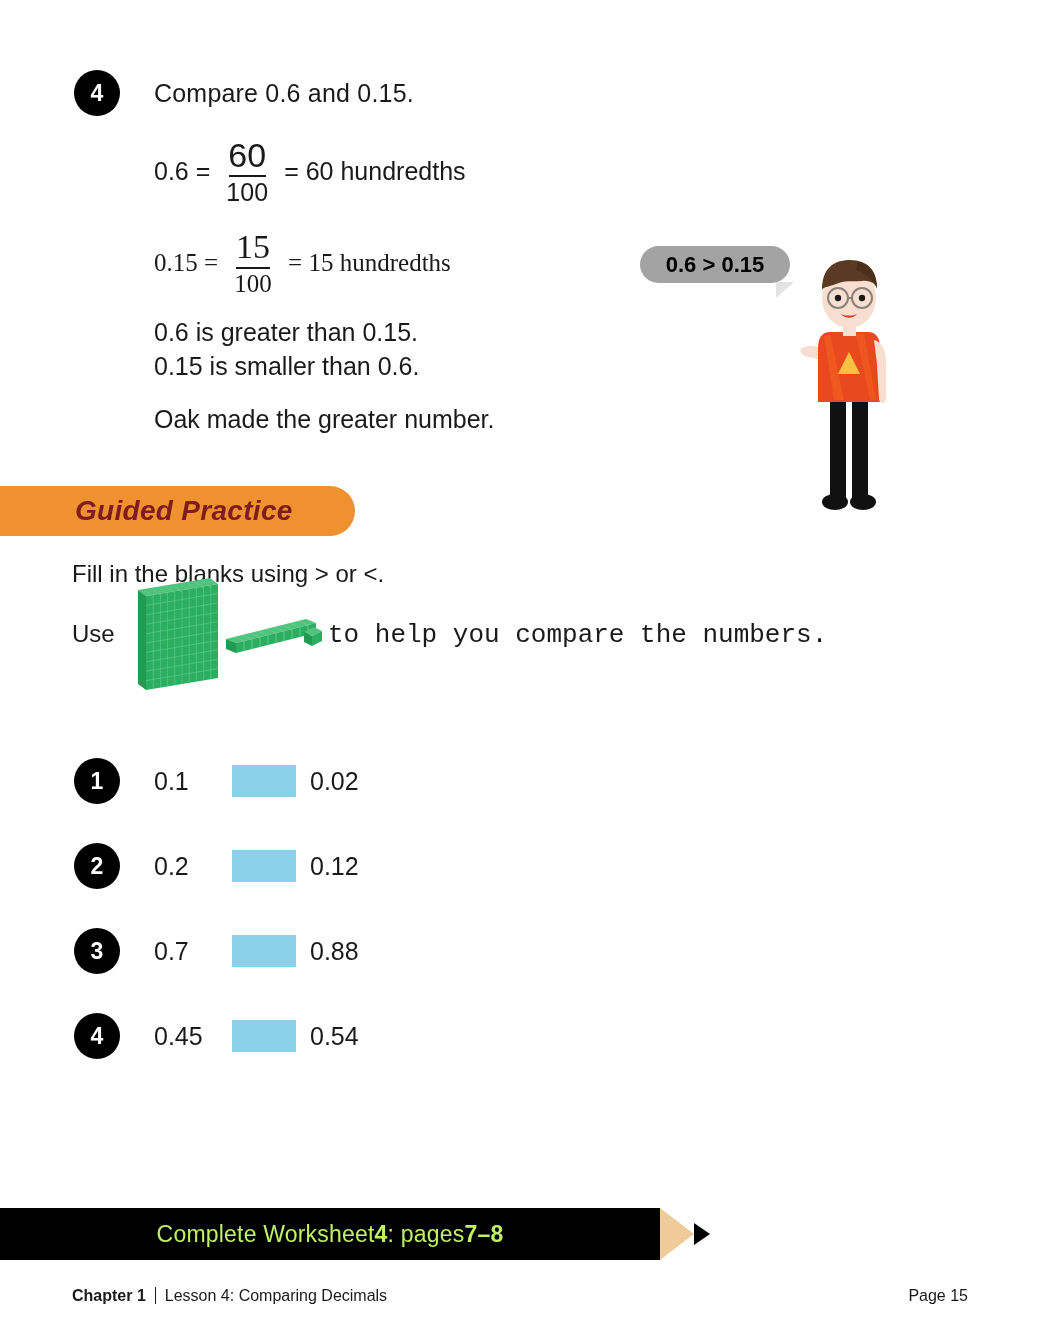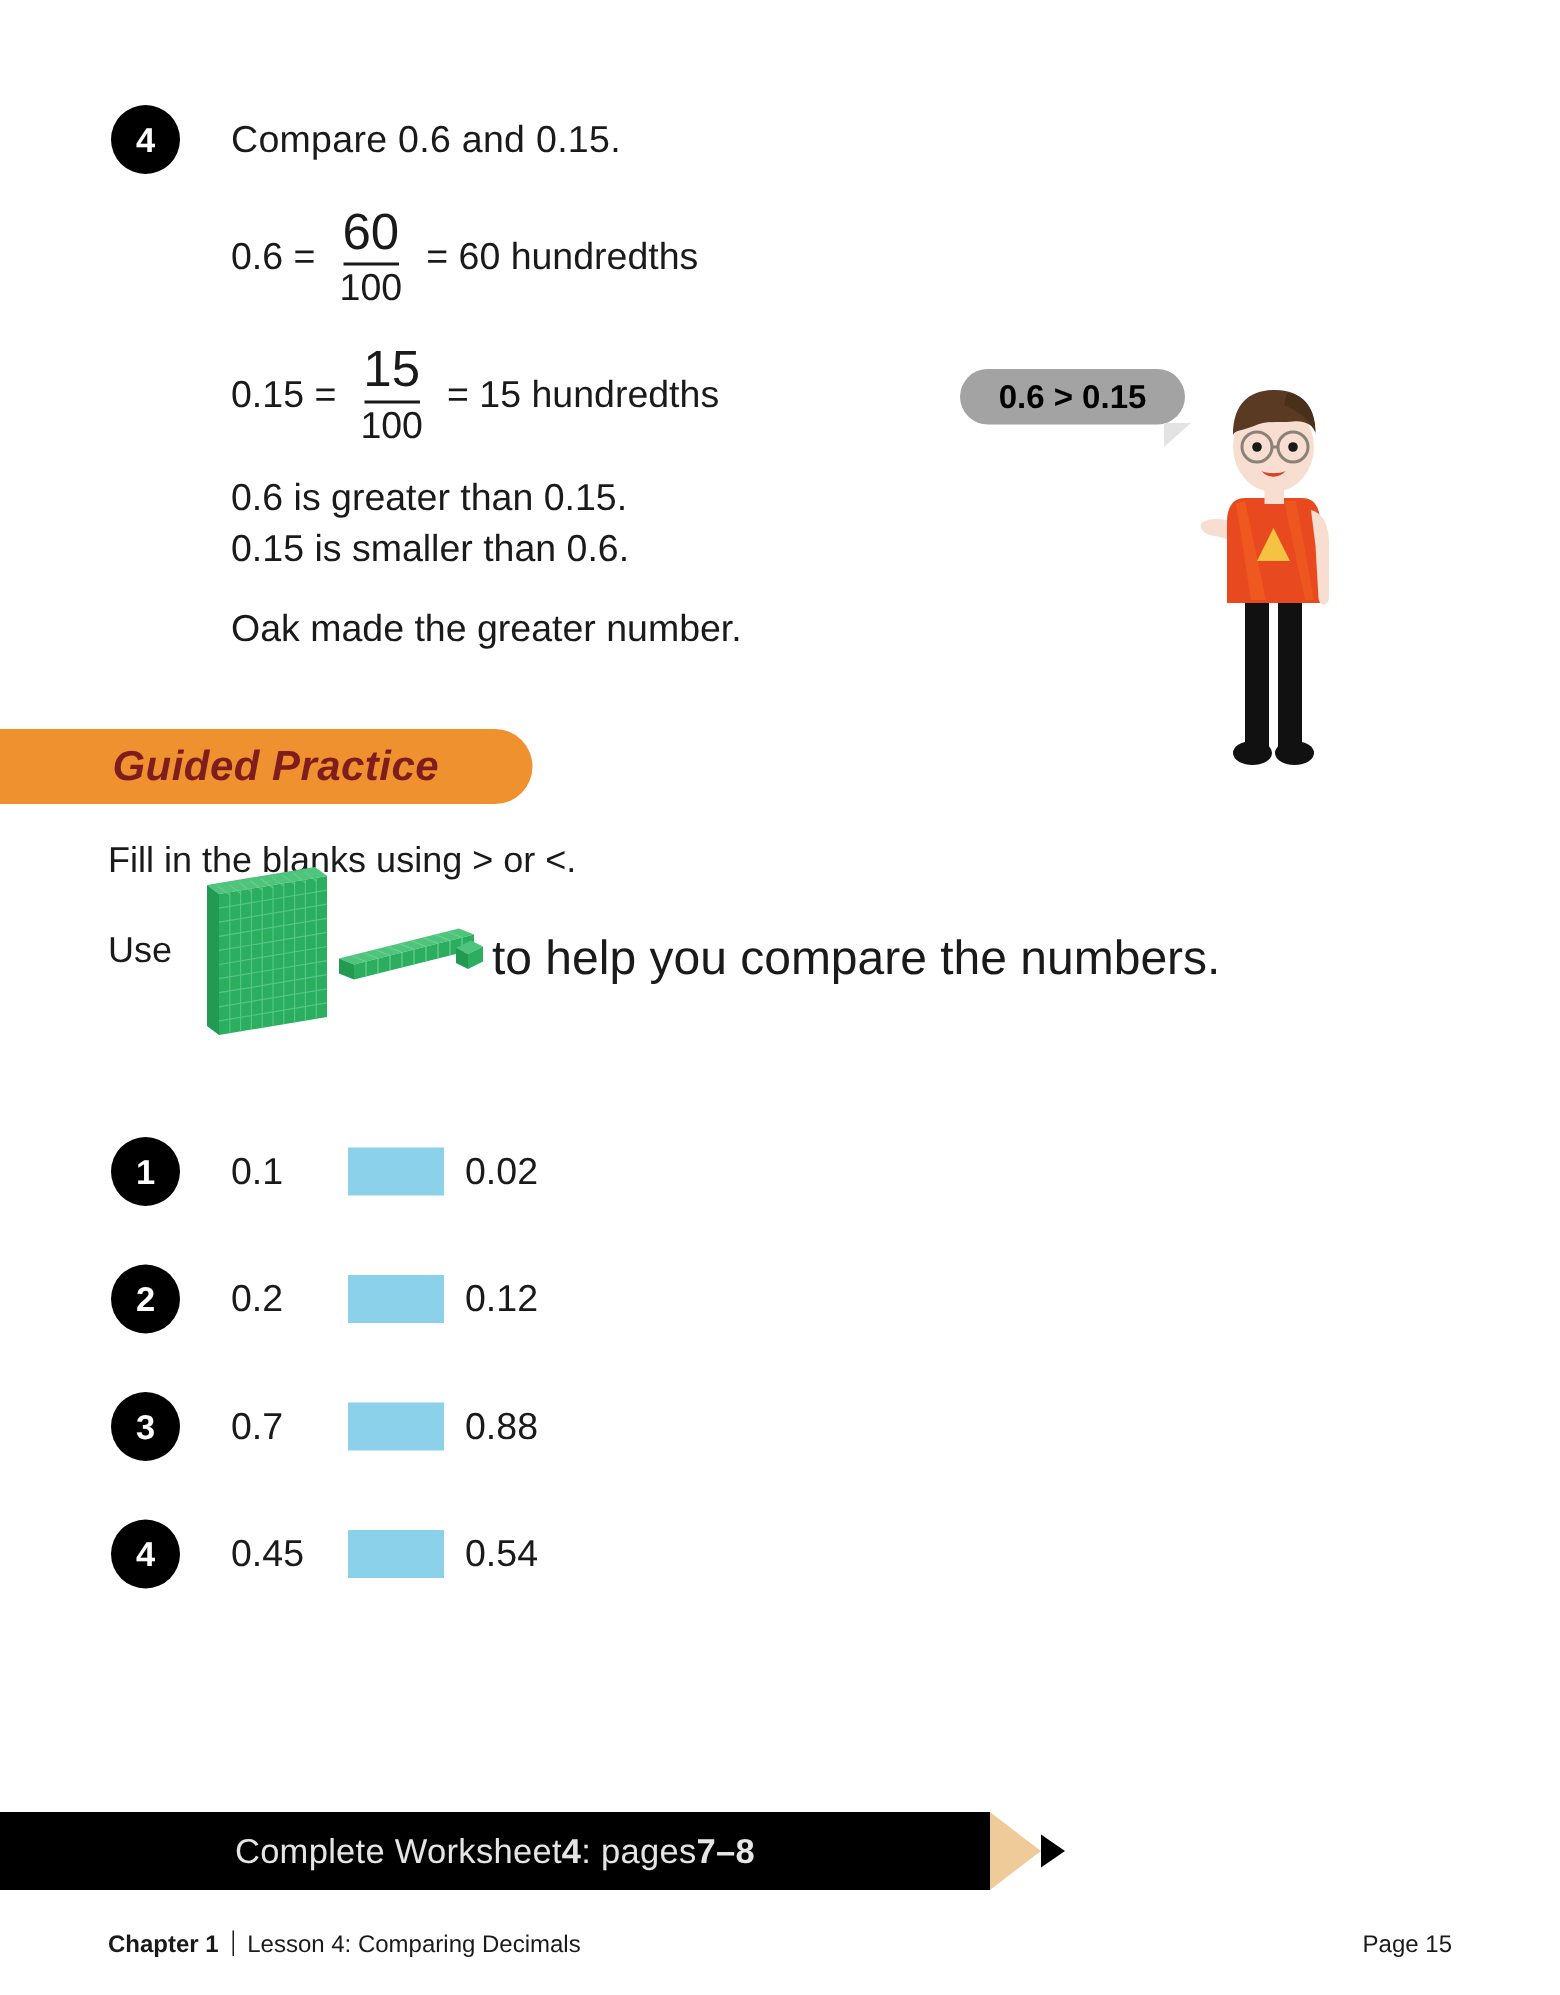--- a/index.html
+++ b/index.html
@@ -48,21 +48,21 @@
     letter-spacing: .2px;
   }
 
   .eq-row {
     display: flex;
     align-items: center;
     margin-left: 80px;
     font-size: 25px;
   }
   .eq-row.r1 { margin-top: 22px; }
-  .eq-row.r2 { margin-top: 24px; }
+  .eq-row.r2 { margin-top: 24px; font-family: Liberation Serif, serif; }
 
   .frac {
     display: inline-flex;
     flex-direction: column;
     align-items: center;
     margin: 0 12px;
     line-height: 1.04;
   }
   .frac .num { font-size: 34px; padding: 0 6px; }
   .frac .bar {
@@ -158,22 +158,23 @@
     top: 48px;
     font-size: 24px;
   }
   .flat-wrap   { position: absolute; left: 50px;  top: 0;   }
   .rod-wrap    { position: absolute; left: 150px; top: 37px;}
   .cube-wrap   { position: absolute; left: 230px; top: 53px;}
   .blocks-tail {
     position: absolute;
     left: 256px;
     top: 48px;
-    font-size: 32px;
+    font-size: 26px;
     white-space: nowrap;
+    font-family: Liberation Mono, monospace;
   }
 
   
   .exercises {
     position: absolute;
     left: 74px;
     top: 756px;
     width: 500px;
   }
   .ex-row {
@@ -204,21 +205,21 @@
     height: 52px;
     display: flex;
     align-items: stretch;
   }
   .pencil-body {
     width: 660px;
     background: #000000;
     display: flex;
     align-items: center;
     justify-content: center;
-    color: #e5e5e5;
+    color: #bef264;
     font-size: 23px;
     letter-spacing: .2px;
   }
   .pencil-body b { font-weight: bold; }
   .pencil-wood {
     width: 0;
     height: 0;
     border-left: 34px solid #efcb9a;
     border-top: 26px solid transparent;
     border-bottom: 26px solid transparent;

